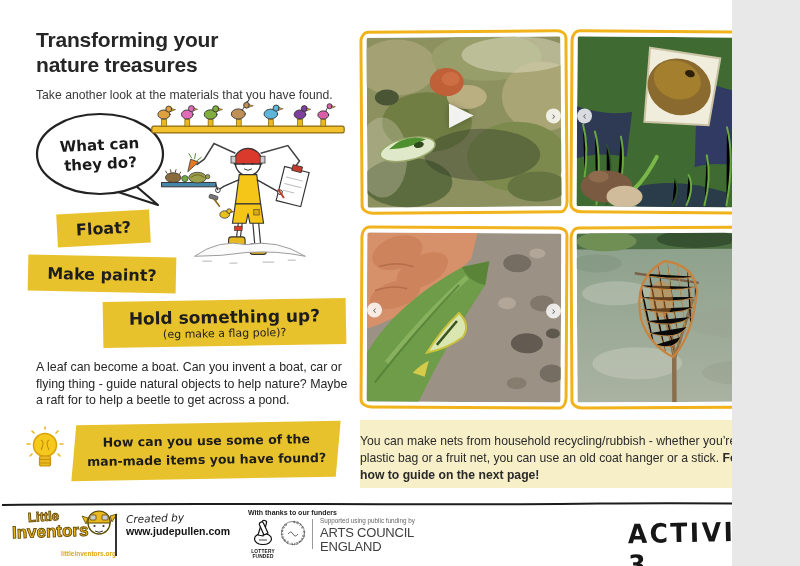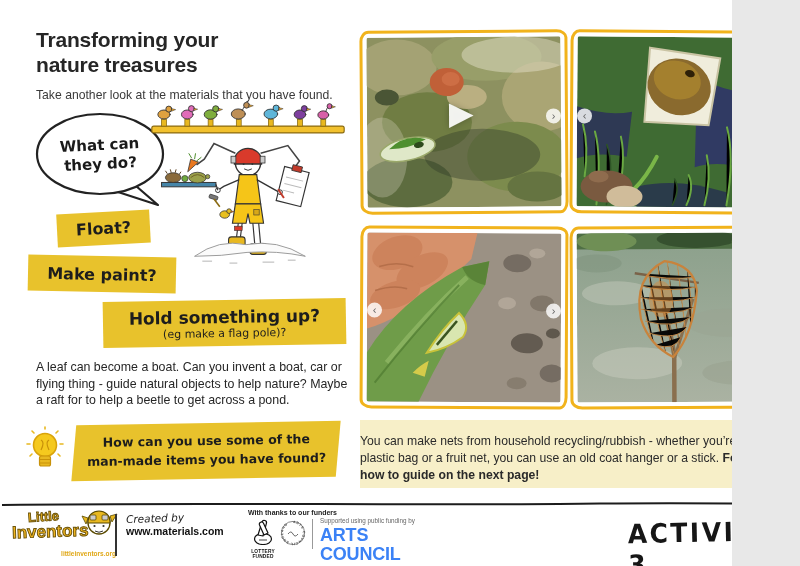--- a/index.html
+++ b/index.html
@@ -28,21 +28,21 @@
 
   
   .callout{background:#F7EFC8;box-sizing:border-box;padding:13px 0;font-size:12.2px;line-height:1.4;color:#2a2a2a;}
   .callout b{font-weight:700;}
 
   
   .f-small{font-size:7px;font-weight:700;color:#222;}
   .f-tiny{font-size:6.3px;color:#666;}
   .vline{width:1.5px;background:#333;}
   .logo-word{font-weight:800;color:#F0B41E;-webkit-text-stroke:0.9px #6b5510;text-shadow:0 0 0.5px #6b5510;line-height:1;}
-  .ace{font-size:18px;font-weight:700;color:#3b82f6;line-height:1.08;letter-spacing:-0.2px;}
+  .ace{font-size:13px;font-weight:400;color:#404040;line-height:1.08;letter-spacing:-0.2px;}
   .activity{font-size:25px;font-weight:700;letter-spacing:2.5px;color:#161616;font-family:"DejaVu Sans",sans-serif;
             transform:rotate(-1.2deg) scaleY(1.06);}
 </style>
 </head>
 <body>
 
 <div class="page">
 
   <div class="abs title" style="left:36px;top:28px;">Transforming your nature treasures</div>
   <div class="abs subtitle" style="left:36px;top:88px;">Take another look at the materials that you have found.</div>
@@ -349,21 +349,21 @@
       <rect x="10" y="9" width="6" height="5" rx="1" fill="#ccc" stroke="#5a4a00" stroke-width="0.8"></rect>
       <rect x="22" y="9" width="6" height="5" rx="1" fill="#ccc" stroke="#5a4a00" stroke-width="0.8"></rect>
     </svg>
     <div class="abs" style="right:4px;bottom:2px;font-size:6.5px;font-weight:700;color:#E0A818;">littleinventors.org</div>
   </div>
 
   <div class="abs vline" style="left:115px;top:514px;height:42px;"></div>
 
   <div class="abs" style="left:126px;top:511px;width:120px;">
     <div class="hand" style="font-size:10.5px;font-style:italic;transform:rotate(-2deg);color:#222;">Created by</div>
-    <div style="font-size:10.5px;font-weight:700;margin-top:2px;color:#111;">www.materials.com</div>
+    <div style="font-size:10.5px;font-weight:700;margin-top:2px;color:#111;">www.judepullen.com</div>
   </div>
 
   <div class="abs f-small" style="left:248px;top:509px;">With thanks to our funders</div>
   <div class="abs" style="left:248px;top:519px;width:30px;text-align:center;">
     <svg width="24" height="26" viewBox="0 0 24 26">
       <ellipse cx="12" cy="20" rx="8.5" ry="5.5" fill="#fff" stroke="#111" stroke-width="1.2"></ellipse>
       <path d="M7,16 L11,3 a2.3,2.3 0 0 1 4.4,1.4 L12,17 Z" fill="#fff" stroke="#111" stroke-width="1.2" stroke-linejoin="round"></path>
       <path d="M13,16 L8.5,6 a2.2,2.2 0 0 1 4,-1.8 L17,14 Z" fill="#fff" stroke="#111" stroke-width="1.2" stroke-linejoin="round"></path>
       <path d="M8,21 h8" stroke="#111" stroke-width="0.8"></path>
     </svg>

